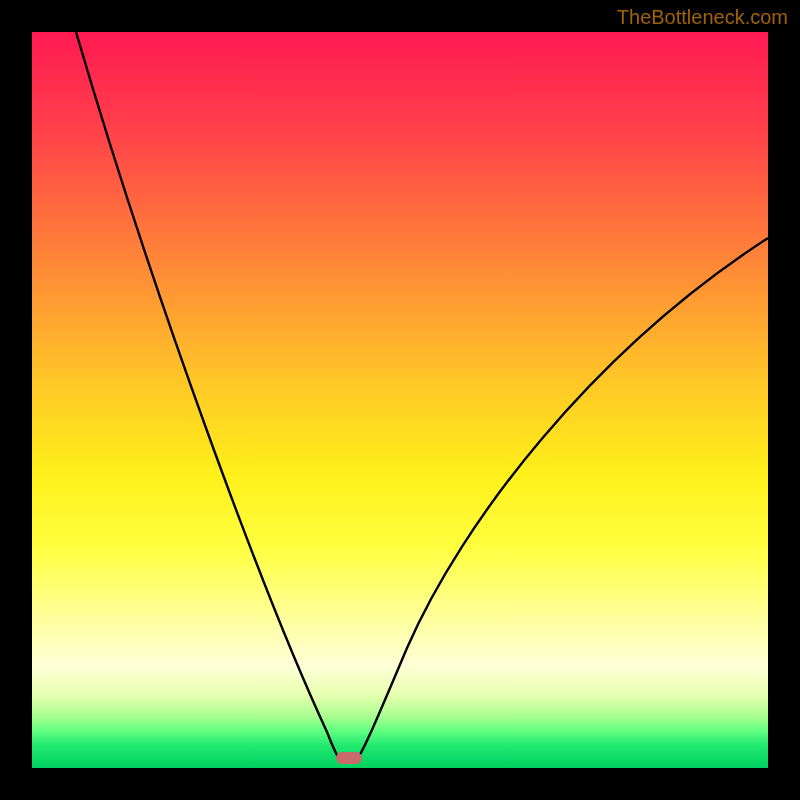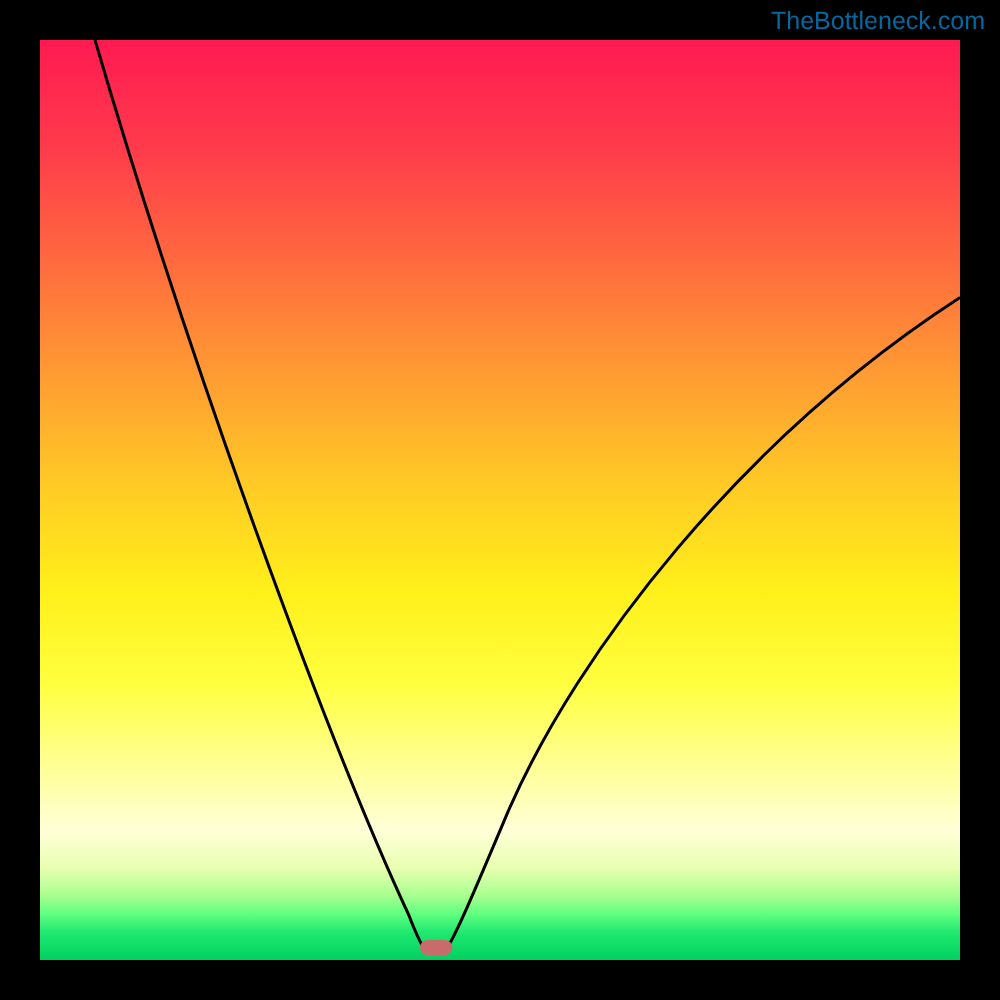--- a/index.html
+++ b/index.html
@@ -15,21 +15,21 @@
           #ffff40 70%,
           #ffffa0 80%,
           #ffffd8 86%,
           #e8ffb0 90%,
           #a8ff90 93%,
           #60ff80 95%,
           #20e870 97%,
           #00d060 100%);}
   svg.curve{position:absolute;left:32px;top:32px;width:736px;height:736px}
   .marker{position:absolute;width:26px;height:12px;background:#c96b6b;border-radius:6px}
-  .watermark{position:absolute;right:12px;top:6px;color:#0369a1;
+  .watermark{position:absolute;right:12px;top:6px;color:#a16207;
              font:20px Arial,Helvetica,sans-serif}
 </style>
 </head>
 <body>
 
 <div class="frame">
   <div class="plot"></div>
 
   <svg class="curve" viewBox="0 0 736 736" preserveAspectRatio="none">
     <path d="M 44 0

